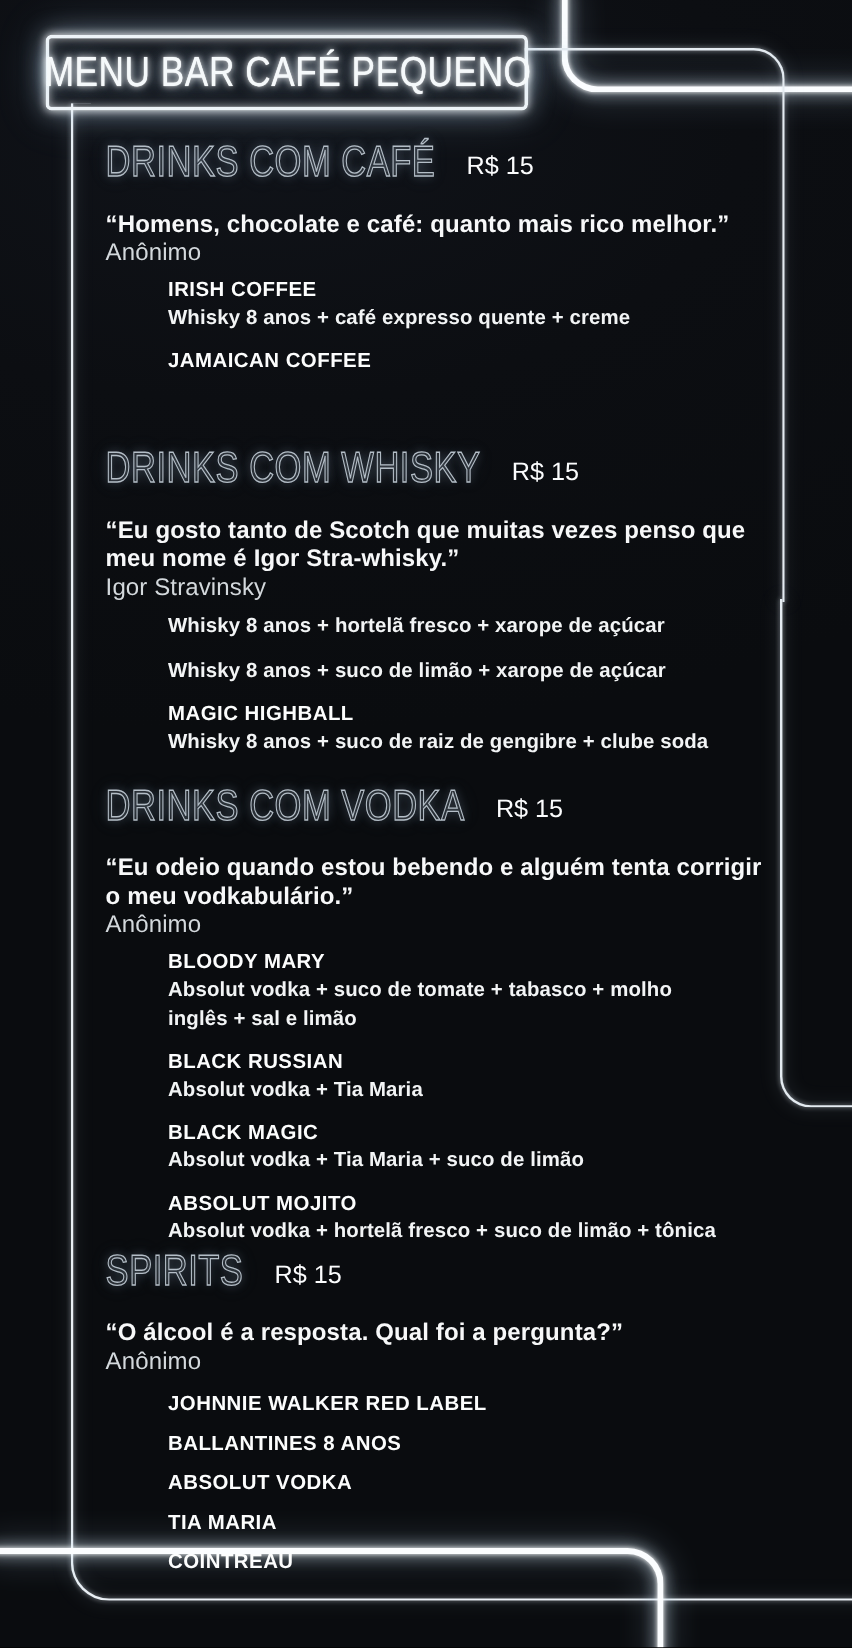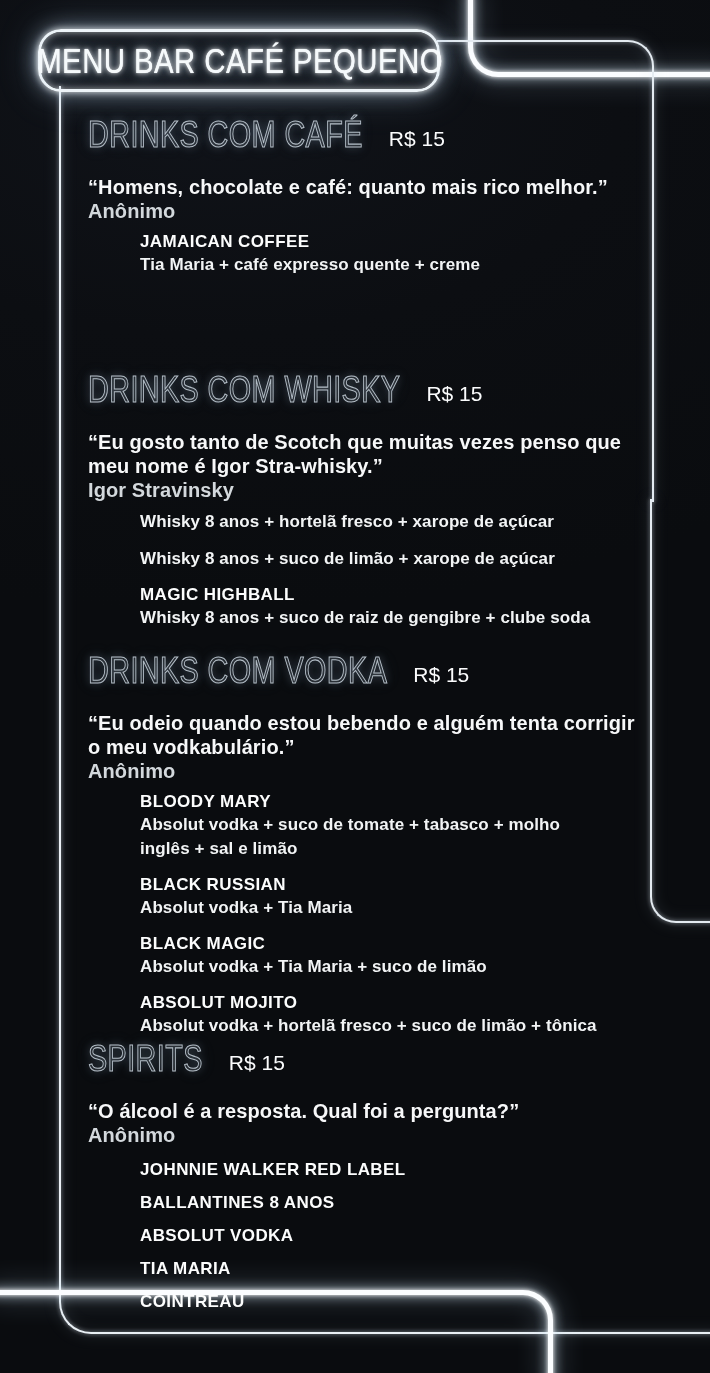--- a/index.html
+++ b/index.html
@@ -37,21 +37,21 @@
     border-bottom-left-radius:32px;
   }
   .line-bottom-thick{
     left:-10px;top:1290px;width:558px;height:95px;
     border-top:5px solid #fbfdff;border-right:5px solid #fbfdff;
     border-top-right-radius:30px;
   }
   
   .sign{
     position:absolute;z-index:2;left:38px;top:29px;width:396px;height:57px;
-    border:3.5px solid #eef4f8;border-radius:23px;
+    border:3.5px solid #eef4f8;border-radius:5px;
     display:flex;align-items:center;justify-content:center;
     box-shadow:0 0 7px rgba(255,255,255,.8),0 0 20px rgba(198,222,243,.5),0 0 40px rgba(165,200,232,.28),
                inset 0 0 7px rgba(255,255,255,.55),inset 0 0 18px rgba(198,222,243,.25);
   }
   .sign-title{
     white-space:nowrap;color:#f5f9fb;font-size:35px;font-weight:400;letter-spacing:.5px;
     transform:scaleX(.84);transform-origin:52% center;
     text-shadow:0 0 1px #fff,0 0 6px rgba(255,255,255,.9),0 0 14px rgba(205,228,248,.7),0 0 26px rgba(168,204,236,.45);
   }
   
@@ -64,21 +64,21 @@
     color:rgba(176,186,196,.10);
     -webkit-text-stroke:1.1px #b4bec7;
     text-shadow:0 0 9px rgba(160,186,212,.35),0 0 20px rgba(140,170,200,.18);
   }
   .sec-price{
     position:absolute;bottom:4px;font-size:21px;font-weight:400;color:#fbfcfd;white-space:nowrap;
   }
   .quote{margin-top:20px;font-size:20px;line-height:24px;font-weight:700;color:#f7f8f9;letter-spacing:.1px;}
   .quote-line{display:block;}
   .quote-line:last-child{display:inline;}
-  .attr{font-weight:700;color:#d3d8dc;}
+  .attr{font-weight:400;color:#d3d8dc;}
   .attr.block{display:block;}
   .items{margin-top:8px;padding-left:52px;}
   .item{margin-bottom:13px;}
   .item-name{font-size:17px;line-height:22px;font-weight:700;color:#fcfdfd;letter-spacing:.4px;}
   .item-desc{font-size:17px;line-height:24px;font-weight:700;color:#f2f4f5;letter-spacing:.1px;}
   .desc-line{display:block;}
   .sec-3 .item{margin-bottom:11px;}
   .sec-3 .items{margin-top:12px;}
 </style>
 </head>
@@ -100,26 +100,29 @@
   <div class="section sec-0">
     <div class="sec-head">
       <span class="sec-title">DRINKS COM CAFÉ</span>
       <span class="sec-price" style="left: 300.825px;">R$ 15</span>
     </div>
     <div class="quote">
           <span class="quote-line">“Homens, chocolate e café: quanto mais rico melhor.”</span> 
           <span class="attr block">Anônimo</span>
         </div>
     <div class="items">
+  <div class="item">
+    <div class="item-name">IRISH COFFEE</div>
+    <div class="item-desc">
+              <span class="desc-line">Whisky 8 anos + café expresso quente + creme</span>
+            </div>
+  </div>
 
   <div class="item">
     <div class="item-name">JAMAICAN COFFEE</div>
-    <div class="item-desc">
-              <span class="desc-line">Tia Maria + café expresso quente + creme</span>
-            </div>
   </div>
 </div>
   </div>
 
   <div class="section sec-1">
     <div class="sec-head">
       <span class="sec-title">DRINKS COM WHISKY</span>
       <span class="sec-price" style="left: 338.425px;">R$ 15</span>
     </div>
     <div class="quote"><span class="quote-line">“Eu gosto tanto de Scotch que muitas vezes penso que</span><span class="quote-line">meu nome é Igor Stra-whisky.”</span> <span class="attr">Igor Stravinsky</span></div>

